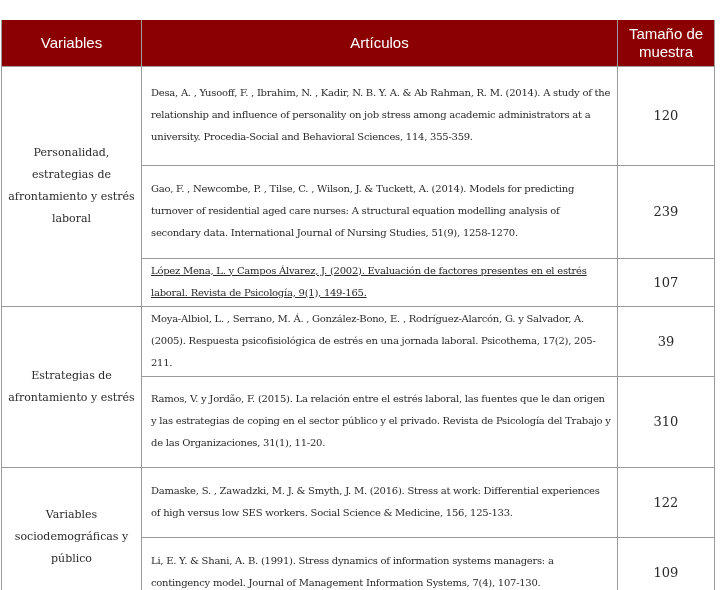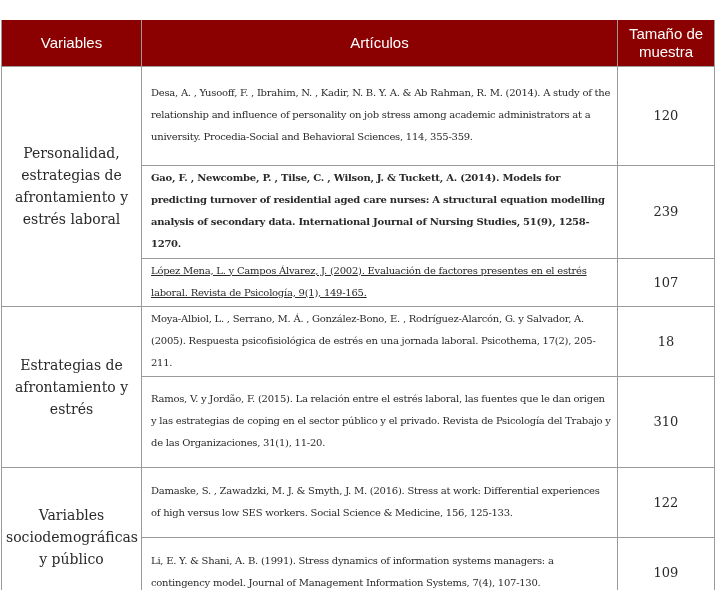--- a/index.html
+++ b/index.html
@@ -27,40 +27,40 @@
     padding: 0 4px;
     box-sizing: border-box;
   }
   td {
     border: 1px solid #9a9a9a;
     vertical-align: middle;
     box-sizing: border-box;
   }
   td.var {
     text-align: center;
-    font-size: 14px;
+    font-size: 11px;
     line-height: 22px;
     padding: 0 4px;
   }
   td.art {
     font-size: 10px;
     line-height: 22px;
     padding: 1px 6px 2px 9px;
     letter-spacing: -0.25px;
   }
   td.n {
     text-align: center;
     font-size: 13px;
     padding: 0;
   }
   col.c1 { width: 140px; }
   col.c2 { width: 476px; }
   col.c3 { width: 97px; }
   tr.r1 td.art { height: 99px; }
-  tr.r2 td.art { height: 93px; font-weight: bold; }
+  tr.r2 td.art { height: 93px; }
   tr.r3 td.art { height: 46px; text-decoration: underline; }
   tr.r4 td.art { height: 69px; }
   tr.r5 td.art { height: 91px; }
   tr.r6 td.art { height: 70px; }
   tr.r7 td.art { height: 70px; }
 </style>
 </head>
 <body>
 
 <table>
@@ -86,21 +86,21 @@
       <td class="art">Gao, F. , Newcombe, P. , Tilse, C. , Wilson, J. &amp; Tuckett, A. (2014). Models for predicting turnover of residential aged care nurses: A structural equation modelling analysis of secondary data. International Journal of Nursing Studies, 51(9), 1258-1270.</td>
       <td class="n">239</td>
     </tr>
     <tr class="r3">
       <td class="art">López Mena, L. y Campos Álvarez, J. (2002). Evaluación de factores presentes en el estrés laboral. Revista de Psicología, 9(1), 149-165.</td>
       <td class="n">107</td>
     </tr>
     <tr class="r4">
       <td class="var" rowspan="2">Estrategias de afrontamiento y estrés</td>
       <td class="art">Moya-Albiol, L. , Serrano, M. Á. , González-Bono, E. , Rodríguez-Alarcón, G. y Salvador, A. (2005). Respuesta psicofisiológica de estrés en una jornada laboral. Psicothema, 17(2), 205-211.</td>
-      <td class="n">18</td>
+      <td class="n">39</td>
     </tr>
     <tr class="r5">
       <td class="art">Ramos, V. y Jordão, F. (2015). La relación entre el estrés laboral, las fuentes que le dan origen y las estrategias de coping en el sector público y el privado. Revista de Psicología del Trabajo y de las Organizaciones, 31(1), 11-20.</td>
       <td class="n">310</td>
     </tr>
     <tr class="r6">
       <td class="var" rowspan="2">Variables sociodemográficas y público</td>
       <td class="art">Damaske, S. , Zawadzki, M. J. &amp; Smyth, J. M. (2016). Stress at work: Differential experiences of high versus low SES workers. Social Science &amp; Medicine, 156, 125-133.</td>
       <td class="n">122</td>
     </tr>

